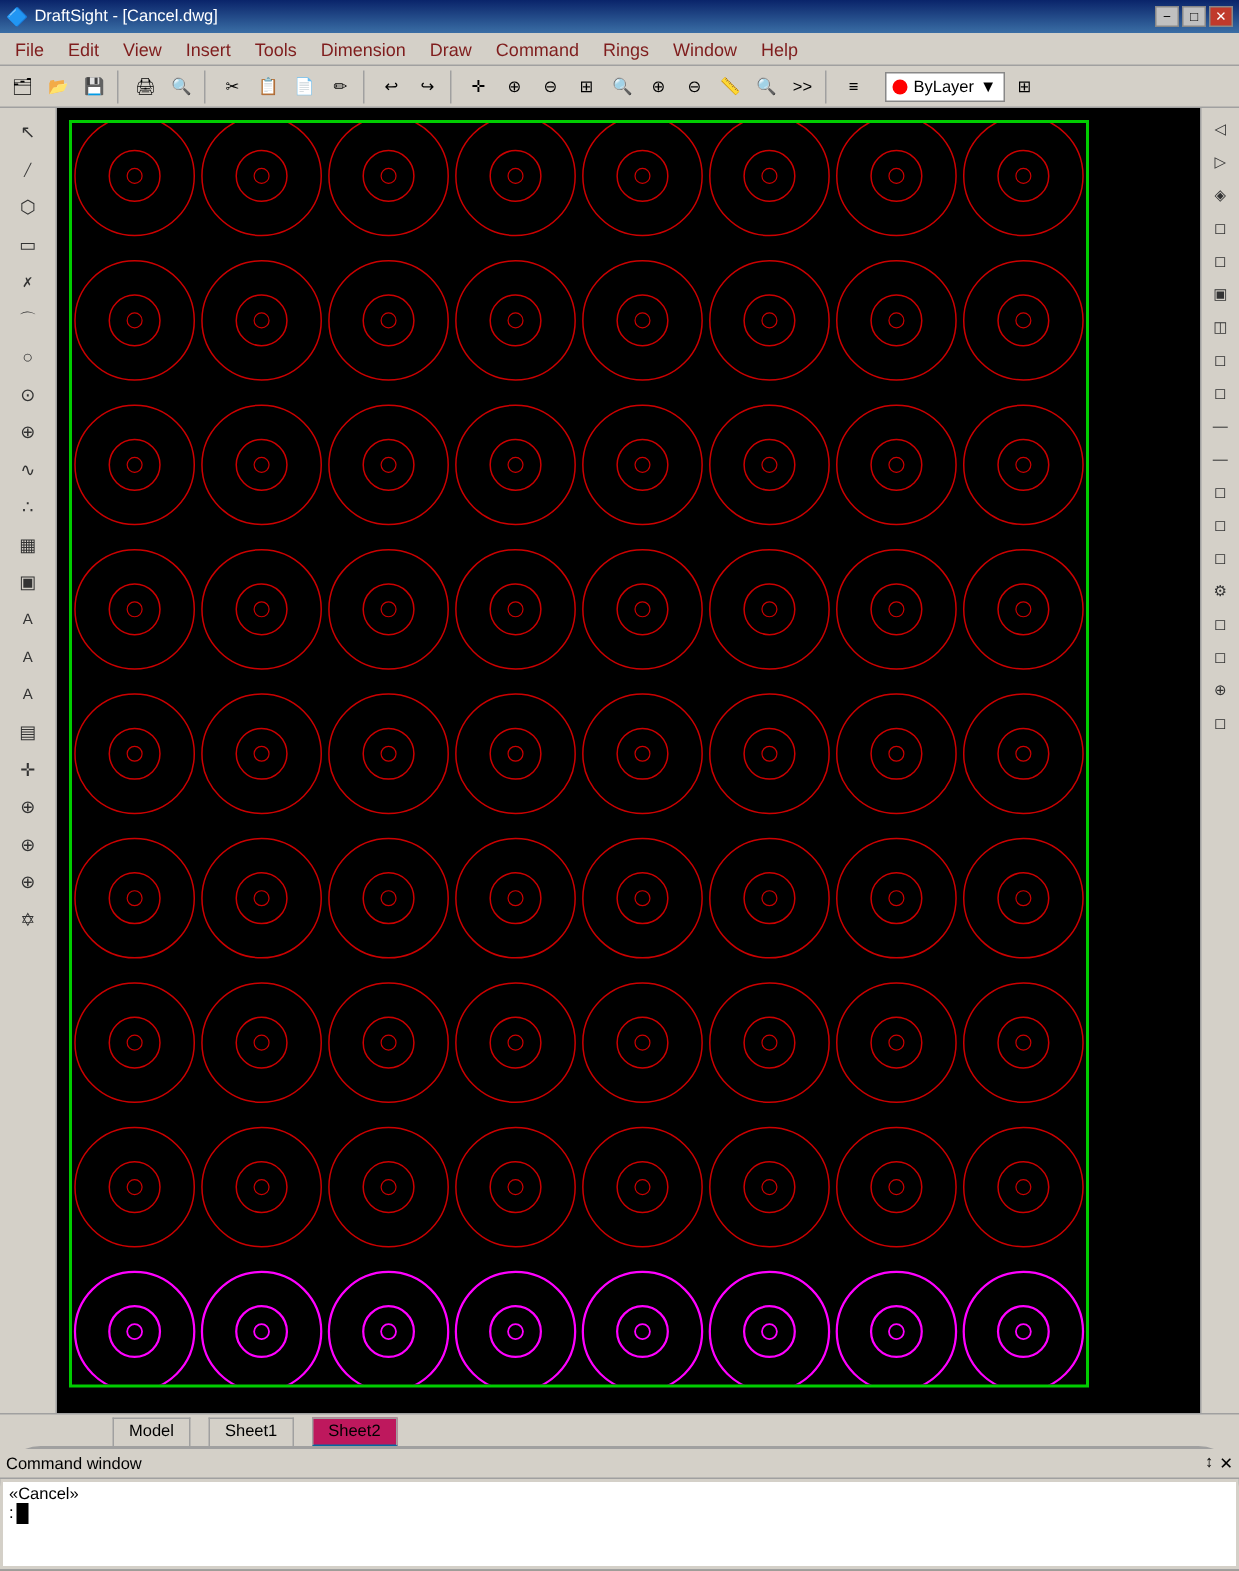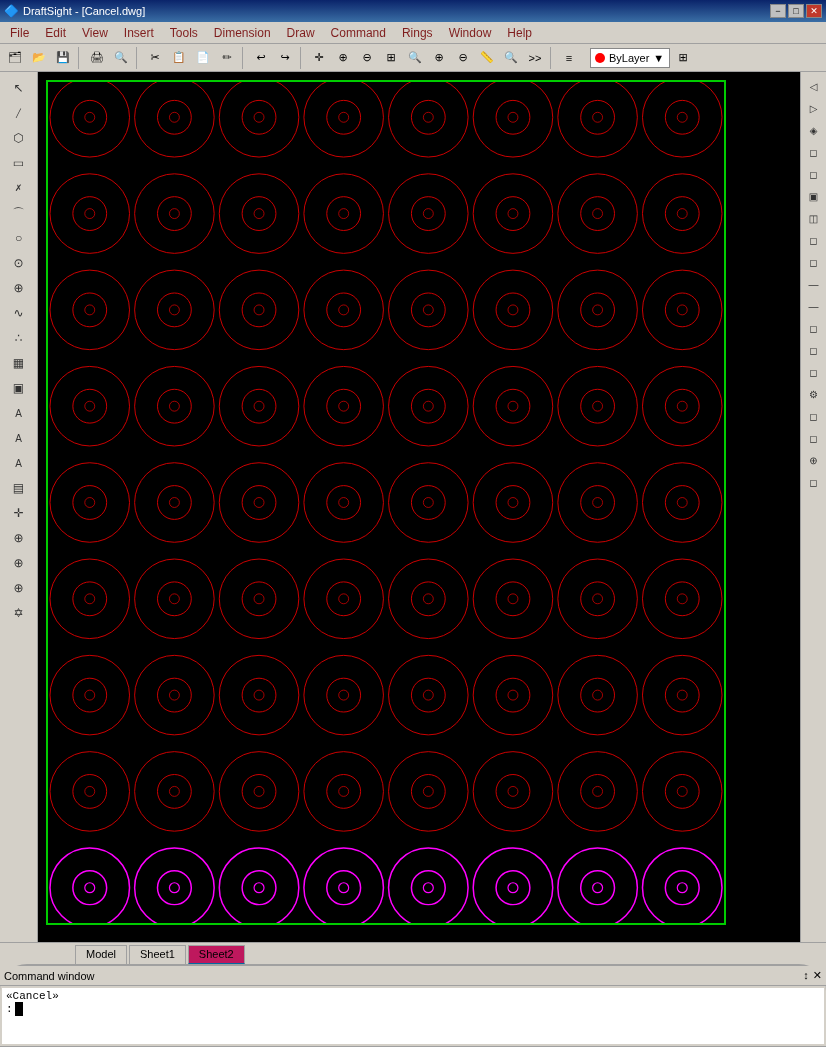--- a/index.html
+++ b/index.html
@@ -99,39 +99,39 @@
 
     
     #tab-bar {
       width: 826px; height: 22px; background: #d4d0c8;
       display: flex; align-items: flex-end; padding-left: 75px;
       border-top: 1px solid #a0a0a0;
     }
     .tab {
       height: 19px; padding: 2px 10px; background: #d4d0c8;
       border: 1px solid #a0a0a0; border-bottom: none;
-      cursor: pointer; font-size: 11px; margin-right: 2px;
+      cursor: pointer; font-size: 11px; margin-right: 12px;
     }
     .tab.active { background: #be185d; border-bottom: 1px solid #0369a1; }
 
     
     #cmd-window {
       width: 826px; background: #d4d0c8;
       border-top: 2px solid #a0a0a0;
       border-radius: 27px;
     }
     #cmd-header {
       display: flex; align-items: center; justify-content: space-between;
       padding: 2px 4px; background: #d4d0c8; height: 20px;
       border-bottom: 1px solid #a0a0a0; font-size: 11px;
     }
     #cmd-header-icons { display: flex; gap: 4px; }
     #cmd-content {
       background: white; margin: 2px 2px; height: 56px;
-      font-size: 11px; padding: 2px 4px; font-family: Liberation Mono, monospace;
+      font-size: 11px; padding: 2px 4px; font-family: Liberation Sans, sans-serif;
     }
 
     
     #status-bar {
       width: 826px; height: 28px; background: #d4d0c8;
       display: flex; align-items: center; justify-content: center; gap: 4px;
       border-top: 1px solid #a0a0a0; padding: 0 4px;
     }
   </style>
 </head>

